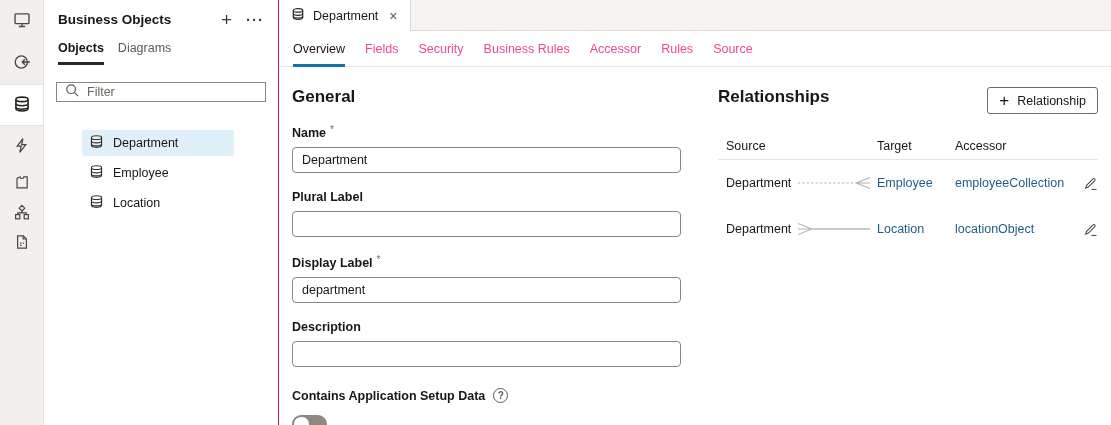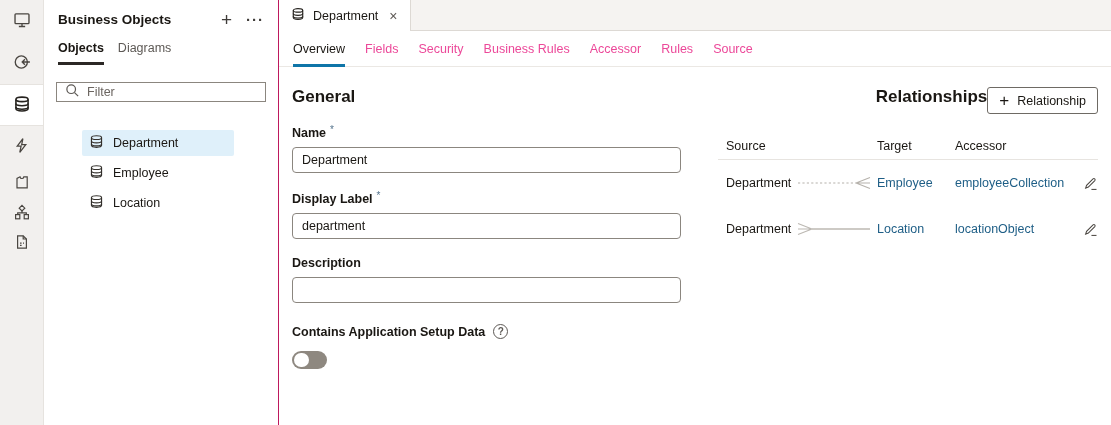--- a/index.html
+++ b/index.html
@@ -66,21 +66,21 @@
                 padding:0 9px; font:inherit; color:#1a1713; background:#fff; outline:none; }
   .setup-row { margin-top:21px; display:flex; align-items:center; gap:8px; font-weight:700; }
   .help-icon { width:15px; height:15px; border:1.2px solid #5d5955; border-radius:50%; color:#5d5955;
                display:flex; align-items:center; justify-content:center; font-size:10px; font-weight:700; cursor:pointer; }
   .toggle { margin-top:12px; width:35px; height:18px; border-radius:10px; background:#8e8880;
             position:relative; cursor:pointer; }
   .toggle-thumb { position:absolute; left:2px; top:2px; width:15px; height:14px; border-radius:7px; background:#fff; }
 
   
   .relationships { flex:1; min-width:0; margin-left:37px; }
-  .rel-header { display:flex; align-items:flex-start; justify-content:flex-end; }
+  .rel-header { display:flex; align-items:flex-start; justify-content:space-between; }
   .add-btn { display:flex; align-items:center; gap:8px; height:27px; padding:0 11px; margin-top:2px;
              background:#fff; border:1px solid #6e6a64; border-radius:3px; font:inherit; color:#1a1713; cursor:pointer; }
   .add-btn .plus-glyph { font-size:17px; font-weight:400; }
   .rel-grid { display:grid; grid-template-columns:70px 81px 78px 1fr 26px; align-items:center; padding-left:8px; }
   .rel-head { margin-top:18px; height:28px; border-bottom:1px solid #e7e4e0; color:#1a1713; }
   .rel-row { height:46px; }
   .rel-link { color:#1e5e86; cursor:pointer; }
   .glyph-cell { display:flex; align-items:center; }
   .edit-btn { display:flex; align-items:center; justify-content:flex-end; cursor:pointer; }
 </style>
@@ -209,20 +209,24 @@
     <div class="content">
 
       <div class="general">
         <div class="section-title">General</div>
 
         <div class="field">
           <span class="field-label">Name</span><span class="req">*</span>
           <input class="text-input" type="text" value="Department" style="">
         </div>
 
+        <div class="field">
+          <span class="field-label">Plural Label</span>
+          <input class="text-input" type="text" value="" style="">
+        </div>
 
         <div class="field">
           <span class="field-label">Display Label</span><span class="req">*</span>
           <input class="text-input" type="text" value="department" style="">
         </div>
 
         <div class="field">
           <span class="field-label">Description</span>
           <input class="text-input" type="text" value="" style="">
         </div>

